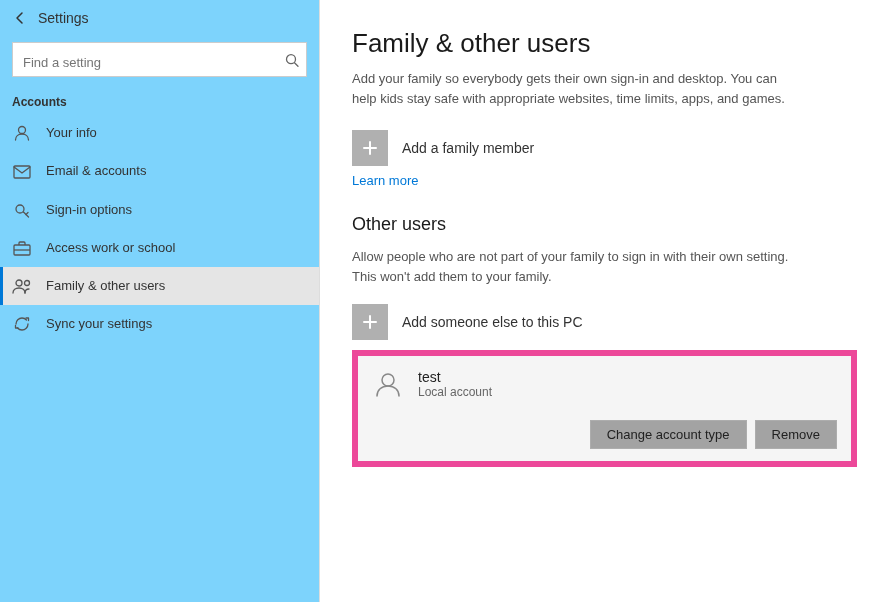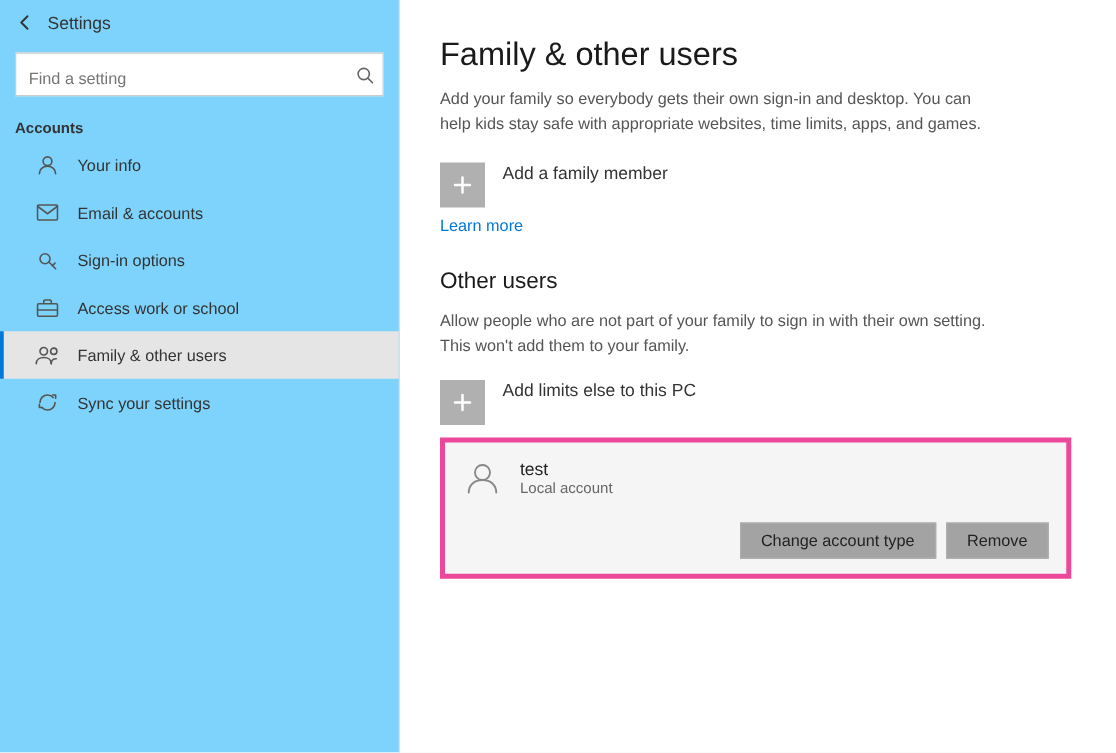--- a/index.html
+++ b/index.html
@@ -75,21 +75,21 @@
       padding: 6px 12px 4px 12px;
       font-size: 12px;
       font-weight: 600;
       color: #333;
       text-transform: none;
     }
 
     .nav-item {
       display: flex;
       align-items: center;
-      padding: 10px 28px;
+      padding: 10px 12px;
       cursor: pointer;
       gap: 14px;
       color: #333;
       font-size: 13px;
       position: relative;
     }
 
     .nav-item.active {
       background: #e5e5e5;
     }
@@ -130,20 +130,21 @@
     .page-desc {
       font-size: 13px;
       color: #555;
       line-height: 1.5;
       max-width: 450px;
       margin-bottom: 22px;
     }
 
     .add-btn-row {
       display: flex;
+      align-items: center;
       gap: 14px;
       margin-bottom: 6px;
     }
 
     .plus-btn {
       width: 36px;
       height: 36px;
       background: #b0b0b0;
       border: none;
       cursor: pointer;
@@ -178,21 +179,21 @@
 
     .section-desc {
       font-size: 13px;
       color: #555;
       line-height: 1.5;
       max-width: 450px;
       margin-bottom: 18px;
     }
 
     .user-card {
-      border: 4px solid #ec4899;
+      border: 6px solid #ec4899;
       background: #f5f5f5;
       margin-top: 10px;
     }
 
     .user-card-header {
       display: flex;
       align-items: center;
       gap: 14px;
       padding: 12px 14px;
     }
@@ -352,21 +353,21 @@
   <h2 class="section-title">Other users</h2>
   <p class="section-desc">Allow people who are not part of your family to sign in with their own setting. This won't add them to your family.</p>
 
   <div class="add-btn-row">
     <button class="plus-btn">
       <svg width="16" height="16" viewBox="0 0 16 16" fill="none">
         <line x1="8" y1="2" x2="8" y2="14" stroke="#fff" stroke-width="2" stroke-linecap="round"></line>
         <line x1="2" y1="8" x2="14" y2="8" stroke="#fff" stroke-width="2" stroke-linecap="round"></line>
       </svg>
     </button>
-    <span class="add-label">Add limits else to this PC</span>
+    <span class="add-label">Add someone else to this PC</span>
   </div>
 
   <div class="user-card">
     <div class="user-card-header">
       <div class="user-avatar-icon">
         <svg width="30" height="30" viewBox="0 0 30 30" fill="none">
           <circle cx="15" cy="11" r="6" stroke="#888" stroke-width="1.5"></circle>
           <path d="M4 27c0-6 4.5-10 11-10s11 4 11 10" stroke="#888" stroke-width="1.5" stroke-linecap="round"></path>
         </svg>
       </div>

